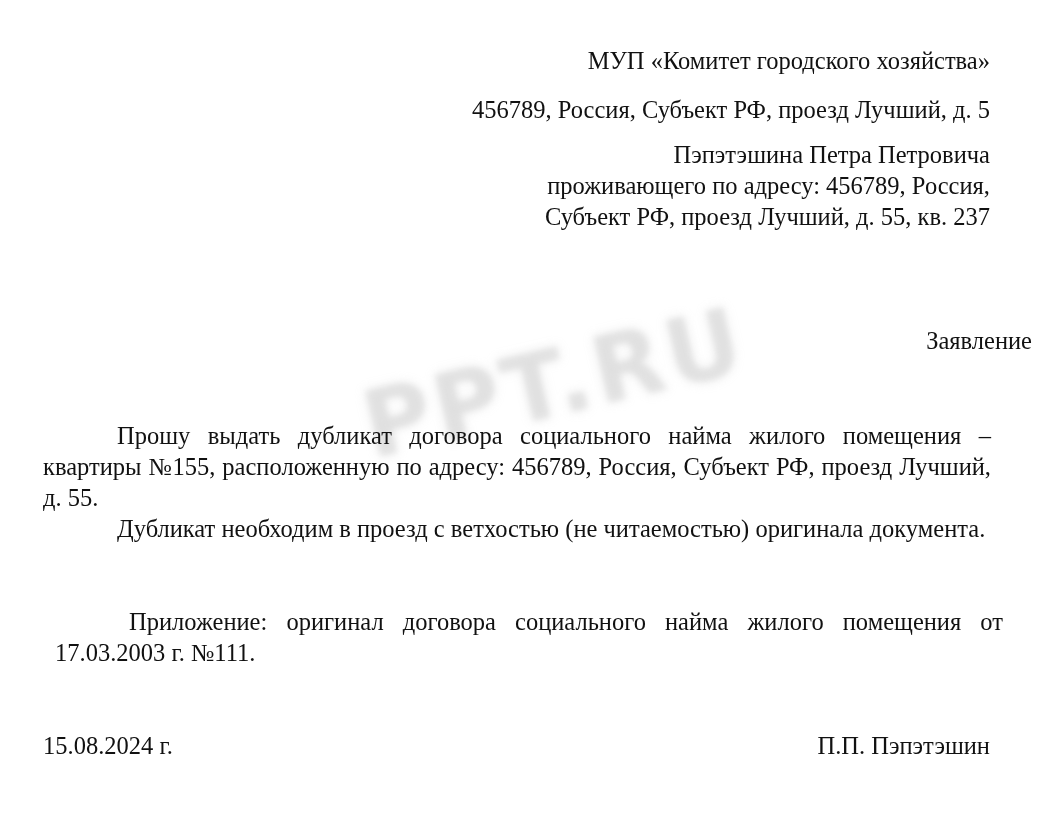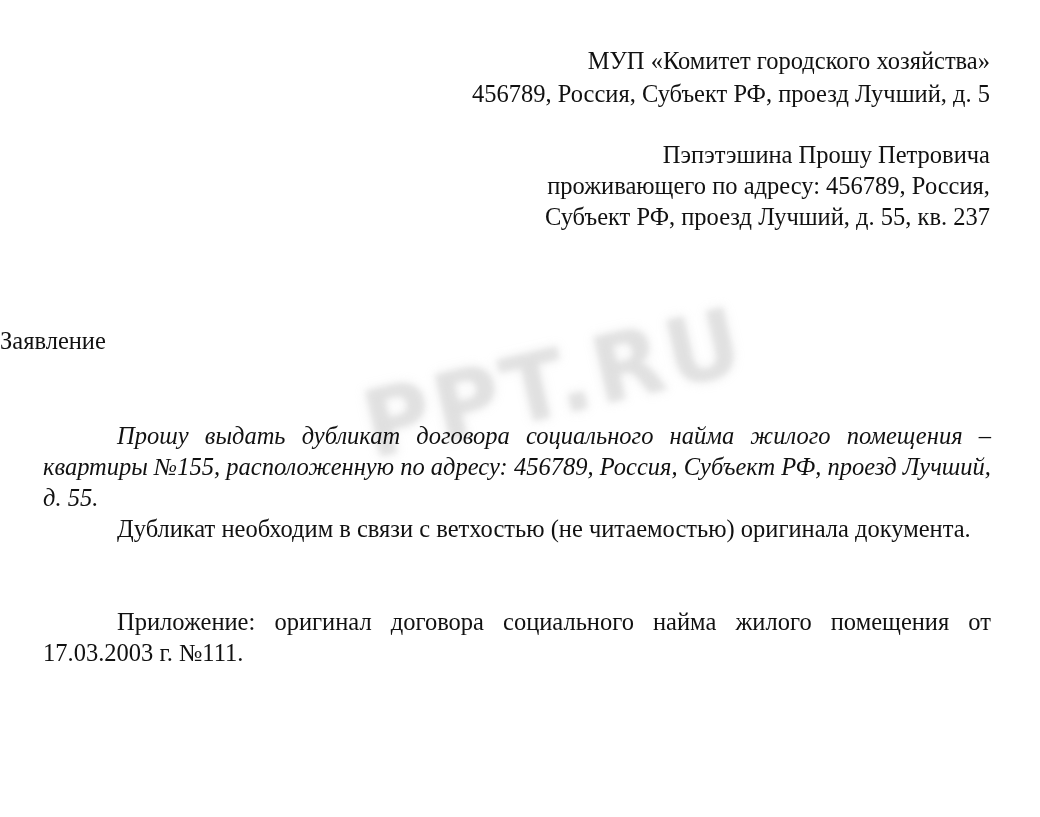--- a/index.html
+++ b/index.html
@@ -4,43 +4,45 @@
 <style>
   html, body { margin:0; padding:0; background:#ffffff; }
   body { width:1040px; height:817px; position:relative; overflow:hidden;
          font-family:"Liberation Serif", "DejaVu Serif", serif; color:#111; font-size:24.5px; }
   .page { position:absolute; left:0; top:0; width:1040px; height:817px; }
   .line { position:absolute; white-space:nowrap; line-height:31px; }
   .right { right:50px; text-align:left; }
   .left { left:43px; }
   .just { position:absolute; left:43px; width:948px; text-align:justify; line-height:31px; }
   .just.indent { text-indent:74px; }
-  .center { position:absolute; left:0; width:1032px; text-align:left; line-height:31px; }
+  .center { position:absolute; left:0; width:1032px; text-align:right; line-height:31px; }
   .watermark { position:absolute; left:360px; top:330px; font-family:"DejaVu Sans", sans-serif;
                font-weight:bold; font-size:92px; color:rgba(200,200,200,0.28);
                transform:rotate(-13deg); filter:blur(2.5px); letter-spacing:4px;
                text-shadow:0 0 10px rgba(180,180,180,0.3); user-select:none; pointer-events:none; }
 </style>
 </head>
 <body>
 
 <div class="page">
 
   <div class="watermark">PPT.RU</div>
 
   <div>
     <div class="line right" style="top:45px;">МУП «Комитет городского хозяйства»</div>
-    <div class="line right" style="top:78px;">456789, Россия, Субъект РФ, проезд Лучший, д. 5</div>
+    <div class="line right" style="top:94px;">456789, Россия, Субъект РФ, проезд Лучший, д. 5</div>
   </div>
 
   <div>
-    <div class="line right" style="top:139px;">Пэпэтэшина Прошу Петровича</div>
+    <div class="line right" style="top:139px;">Пэпэтэшина Петра Петровича</div>
     <div class="line right" style="top:170px;font-family:Liberation Serif, serif;">проживающего по адресу: 456789, Россия,</div>
     <div class="line right" style="top:201px;">Субъект РФ, проезд Лучший, д. 55, кв. 237</div>
   </div>
 
   <div class="center" style="top:325px;">Заявление</div>
 
-  <div class="just indent" style="top:420px;font-style:italic;">Прошу выдать дубликат договора социального найма жилого помещения – квартиры №155, расположенную по адресу: 456789, Россия, Субъект РФ, проезд Лучший, д. 55.</div>
-  <div class="just indent" style="top:513px;">Дубликат необходим в связи с ветхостью (не читаемостью) оригинала документа.</div>
-  <div class="just indent" style="top:606px;">Приложение: оригинал договора социального найма жилого помещения от 17.03.2003 г. №111.</div>
+  <div class="just indent" style="top:420px;">Прошу выдать дубликат договора социального найма жилого помещения – квартиры №155, расположенную по адресу: 456789, Россия, Субъект РФ, проезд Лучший, д. 55.</div>
+  <div class="just indent" style="top:513px;">Дубликат необходим в проезд с ветхостью (не читаемостью) оригинала документа.</div>
+  <div class="just indent" style="top:606px;margin-left:12px;">Приложение: оригинал договора социального найма жилого помещения от 17.03.2003 г. №111.</div>
 
+  <div class="line left" style="top:730px;">15.08.2024 г.</div>
+  <div class="line right" style="top:730px;">П.П. Пэпэтэшин</div>
 </div>
 
 </body></html>

